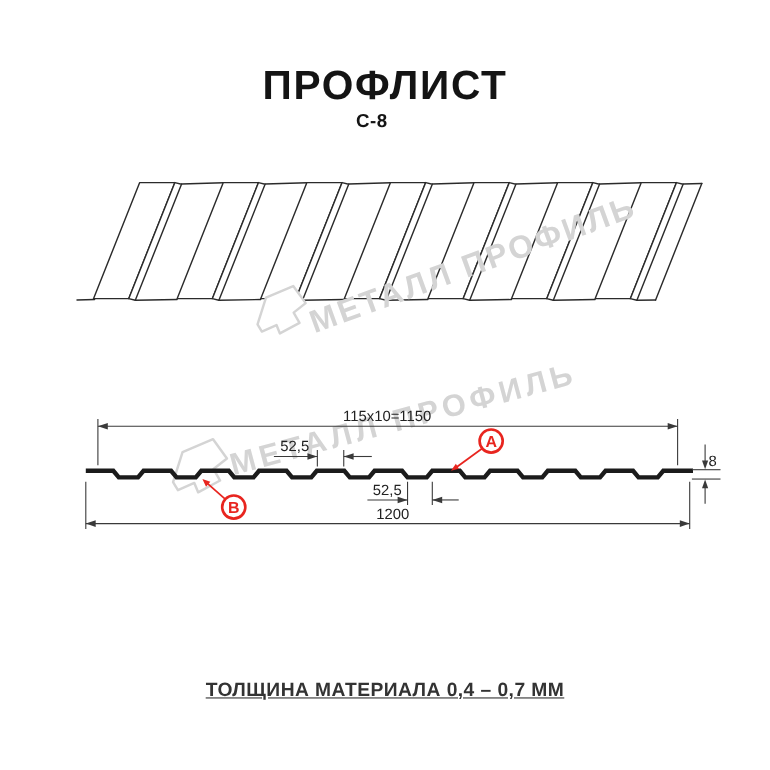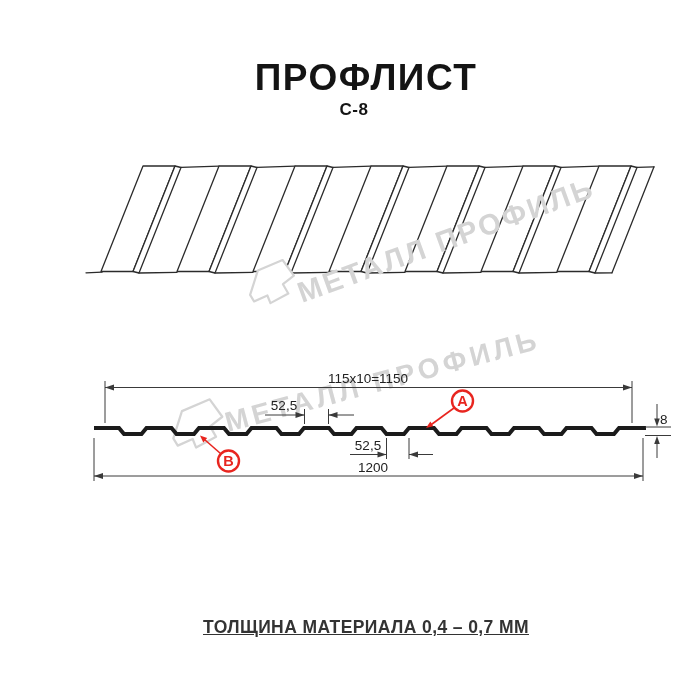--- a/index.html
+++ b/index.html
@@ -1,20 +1,20 @@
 <!DOCTYPE html>
 <html style="--red: #e8251f; --wm: #d4d4d4;"><head>
 <meta charset="utf-8">
 <style>
   html,body{margin:0;padding:0;}
   body{
     width:700px;height:700px;background:#ffffff;position:relative;overflow:hidden;
     font-family:"Liberation Sans", sans-serif;
   }
-  .page{position:absolute;inset:0;margin-left:16px;}
+  .page{position:absolute;inset:0;}
   .title{
     position:absolute;top:57px;left:0;width:700px;text-align:center;
     font-size:37px;font-weight:bold;letter-spacing:1.5px;color:#141414;margin:0;
   }
   .subtitle{
     position:absolute;top:100px;left:0;width:676px;text-align:center;
     font-size:17px;font-weight:bold;letter-spacing:0.5px;color:#141414;
   }
   .footer{
     position:absolute;top:617px;left:0;width:700px;text-align:center;

